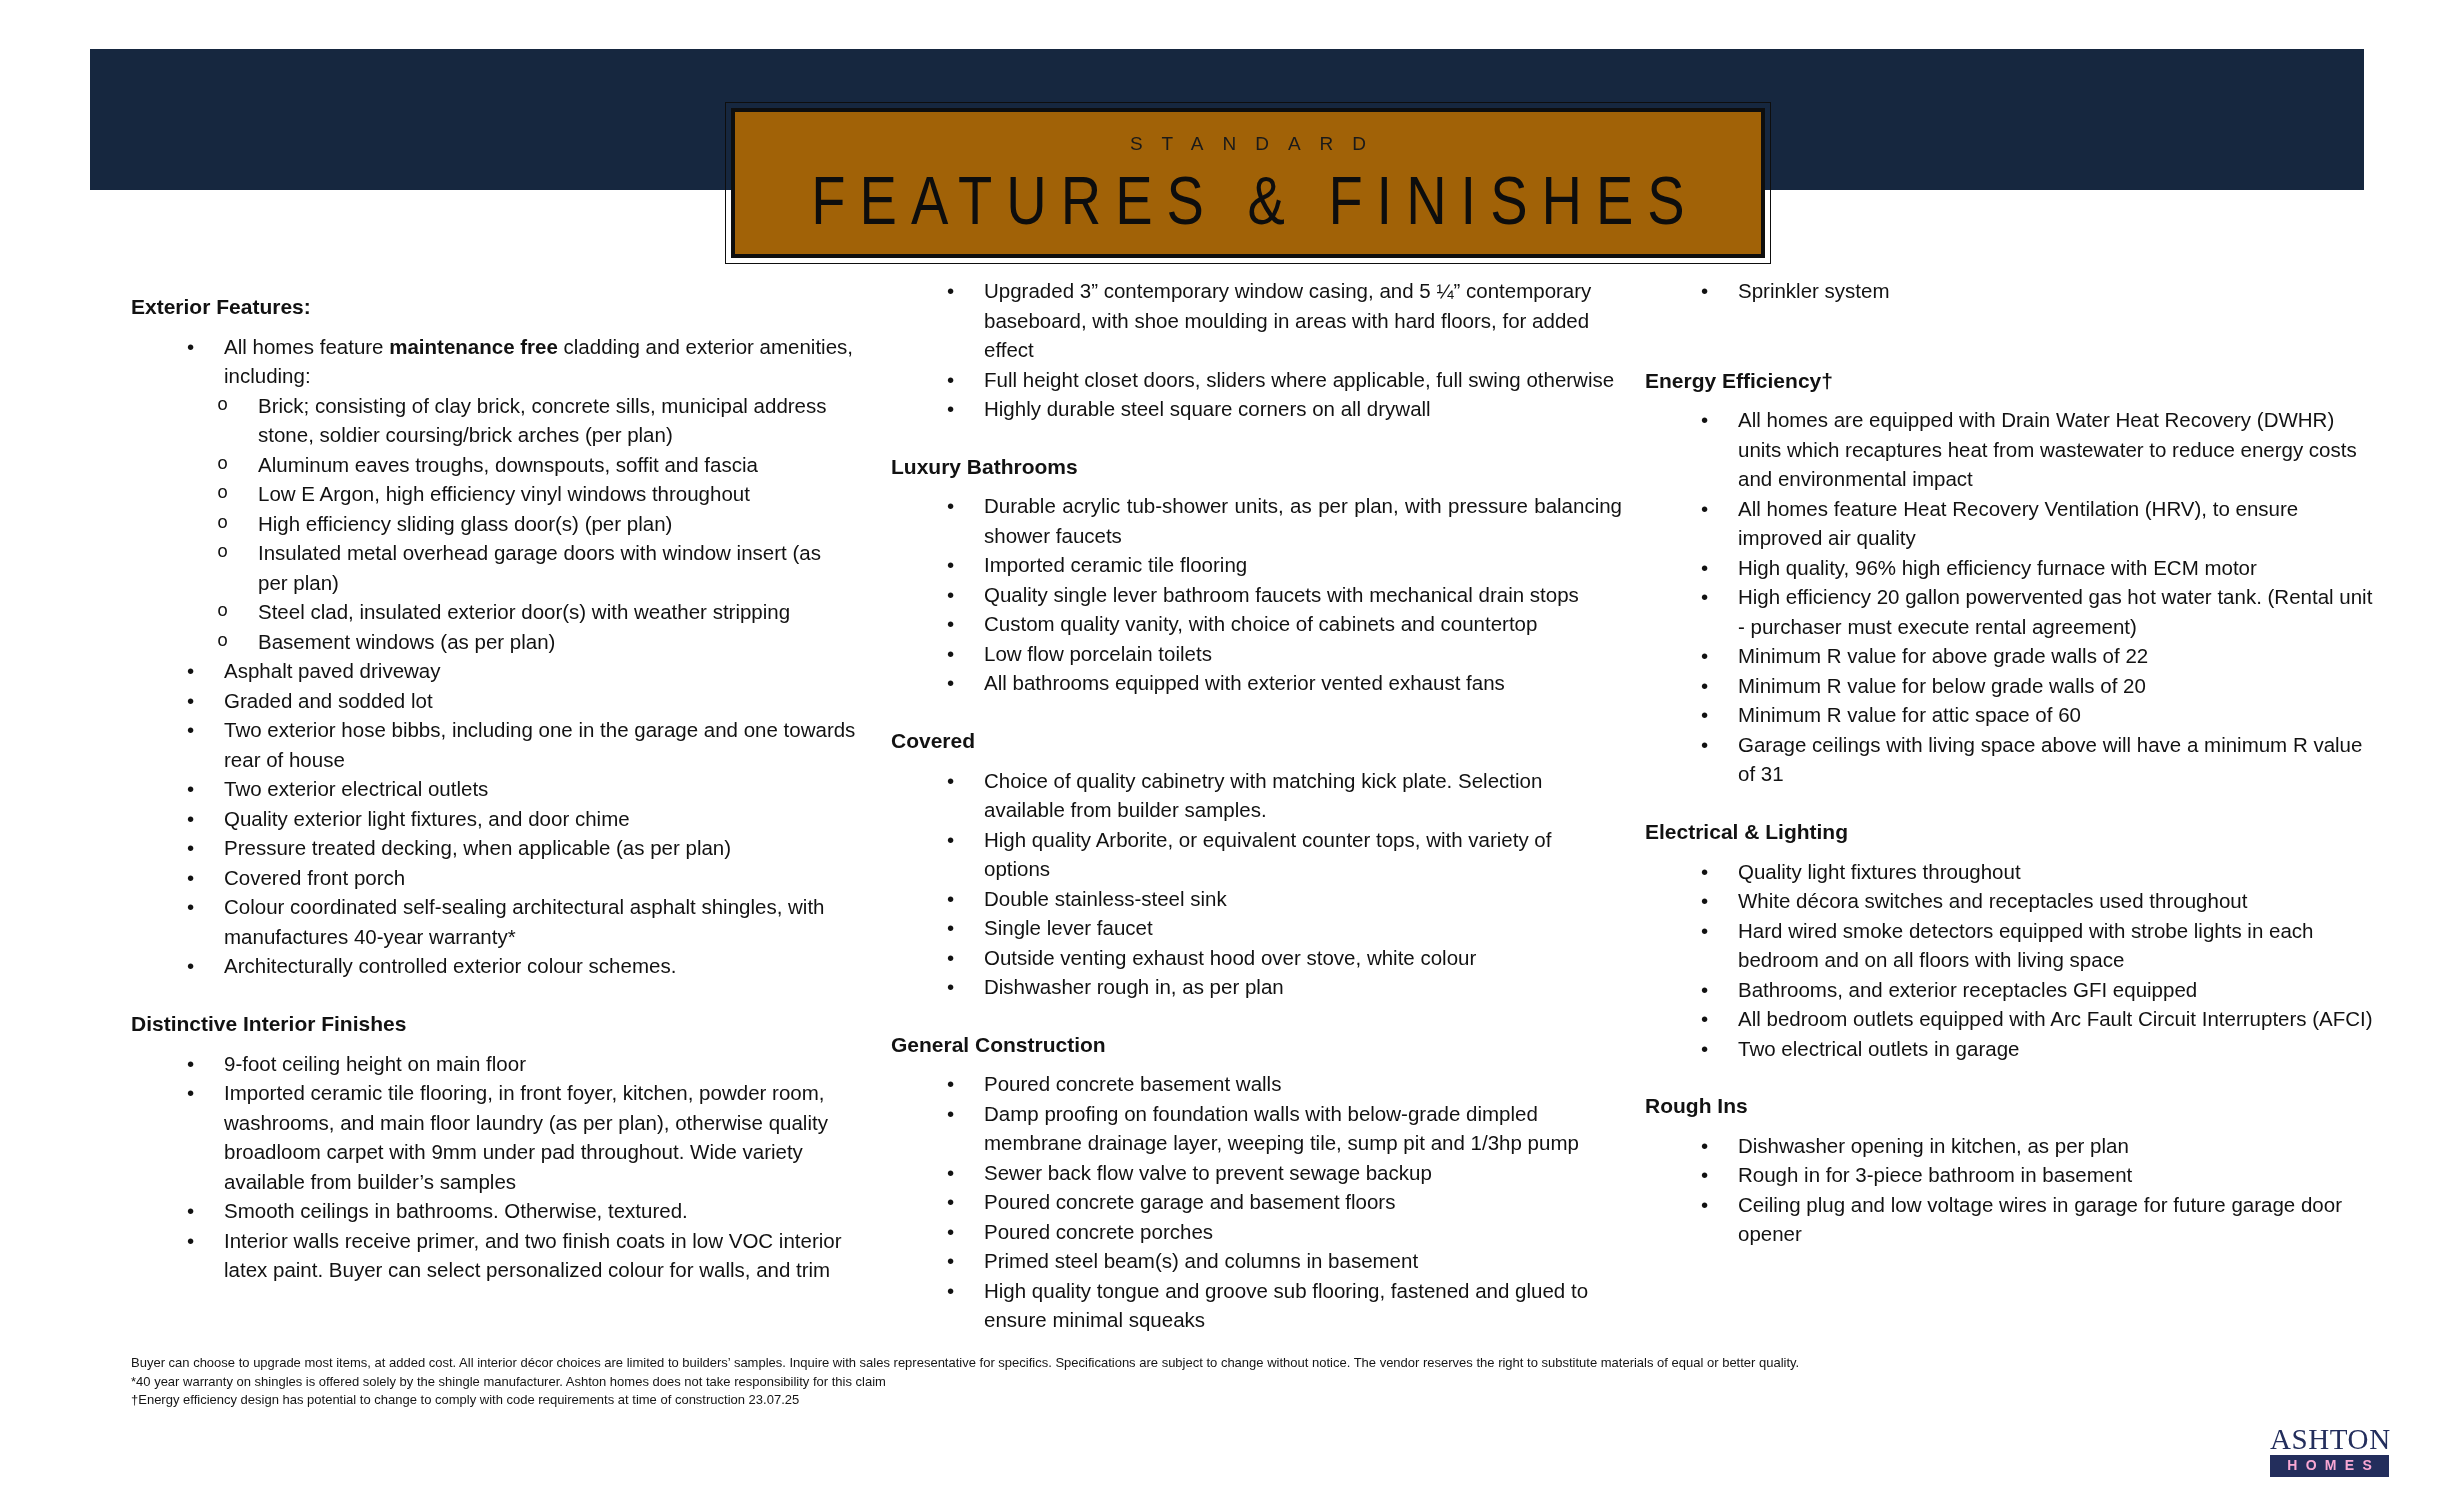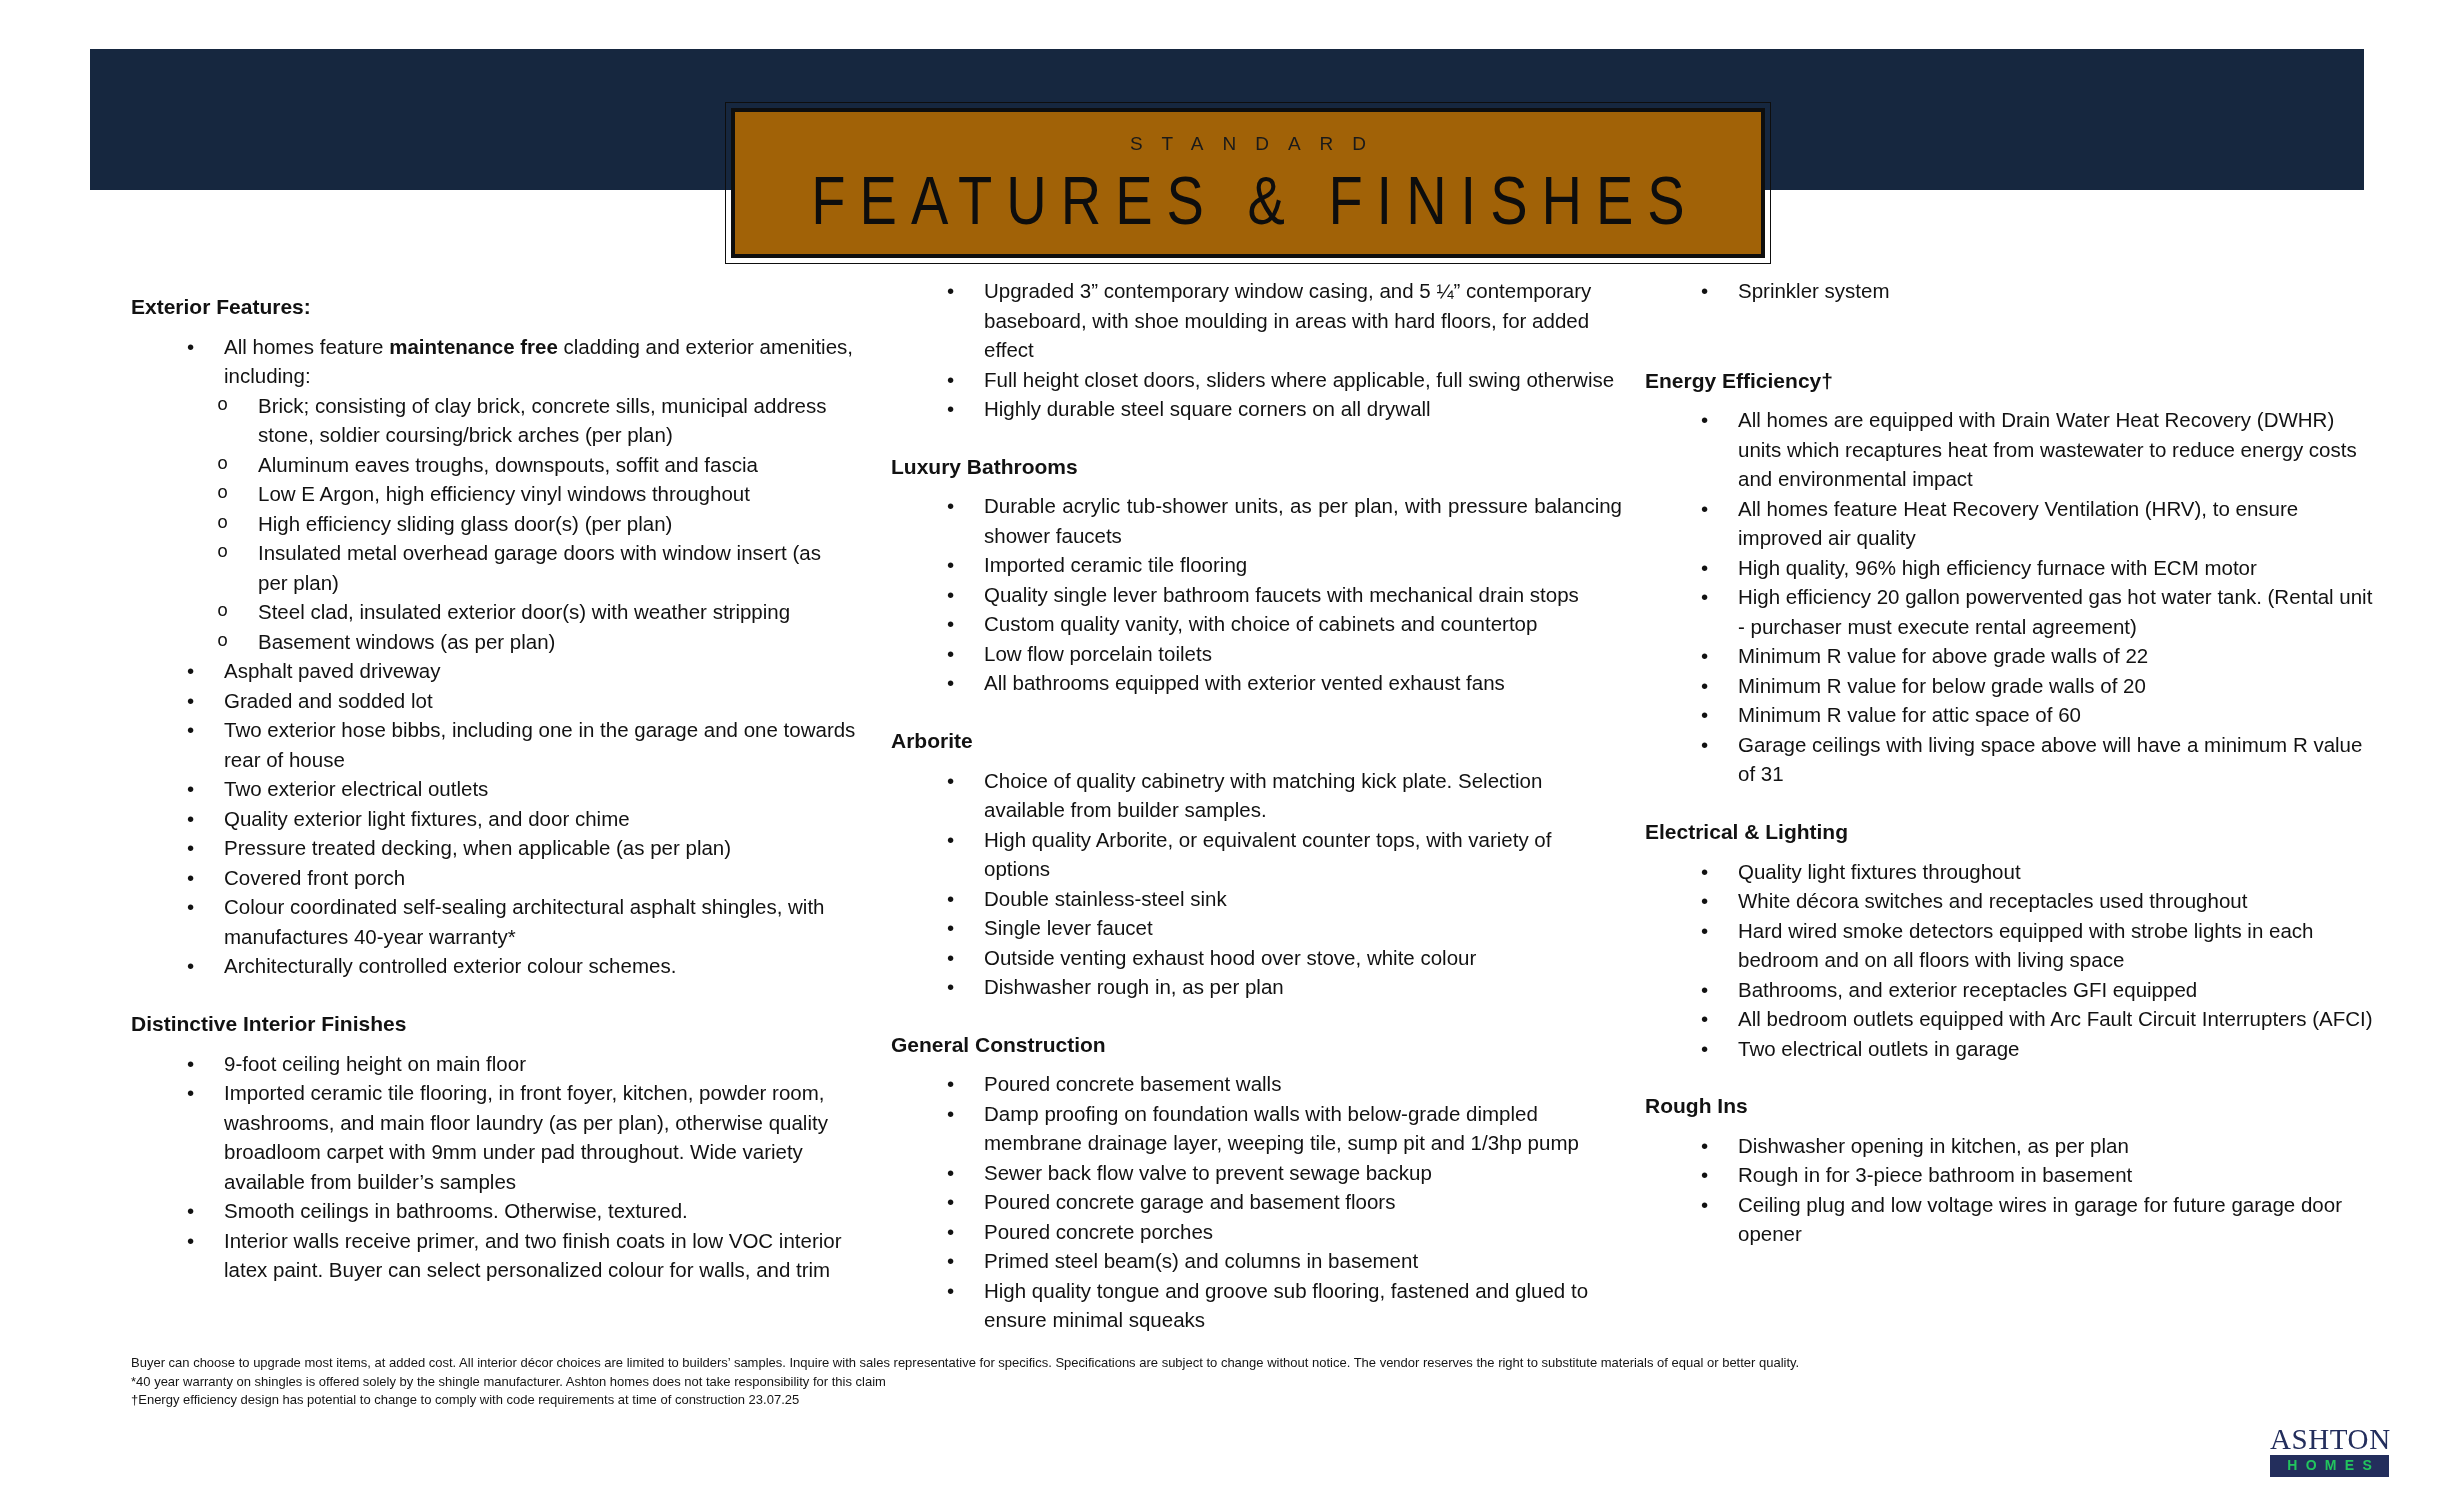--- a/index.html
+++ b/index.html
@@ -48,21 +48,21 @@
   .footer{
     position:absolute;left:131px;top:1354px;font-size:13px;line-height:18.6px;
     color:#151515;white-space:nowrap;
   }
   .logo{position:absolute;left:2270px;top:1426px;width:119px;z-index:2;}
   .logo-top{
     font-family:"Liberation Serif", serif;font-weight:normal;font-size:29px;
     line-height:27px;color:var(--logo_navy);text-align:left;letter-spacing:0.6px;
   }
   .logo-bar{
-    background:var(--logo_navy);color:#22c55e;text-align:center;
+    background:var(--logo_navy);color:#f9a8d4;text-align:center;
     font-size:14px;font-weight:bold;letter-spacing:8.3px;text-indent:8.3px;
     padding:2.6px 0 3.2px 0;margin-top:1.9px;white-space:nowrap;
   }
 </style>
 </head>
 <body>
 
 <div>
   <div class="banner"></div>
 
@@ -190,21 +190,21 @@
     <span class="text">Custom quality vanity, with choice of cabinets and countertop</span>
   </div>
       <div class="item l1">
     <span class="marker">•</span>
     <span class="text">Low flow porcelain toilets</span>
   </div>
       <div class="item l1">
     <span class="marker">•</span>
     <span class="text">All bathrooms equipped with exterior vented exhaust fans</span>
   </div>
-      <div class="block-heading"><span>Arborite</span></div>
+      <div class="block-heading"><span>Covered</span></div>
       <div class="item l1">
     <span class="marker">•</span>
     <span class="text">Choice of quality cabinetry with matching kick plate. Selection available from builder samples.</span>
   </div>
       <div class="item l1">
     <span class="marker">•</span>
     <span class="text">High quality Arborite, or equivalent counter tops, with variety of options</span>
   </div>
       <div class="item l1">
     <span class="marker">•</span>

